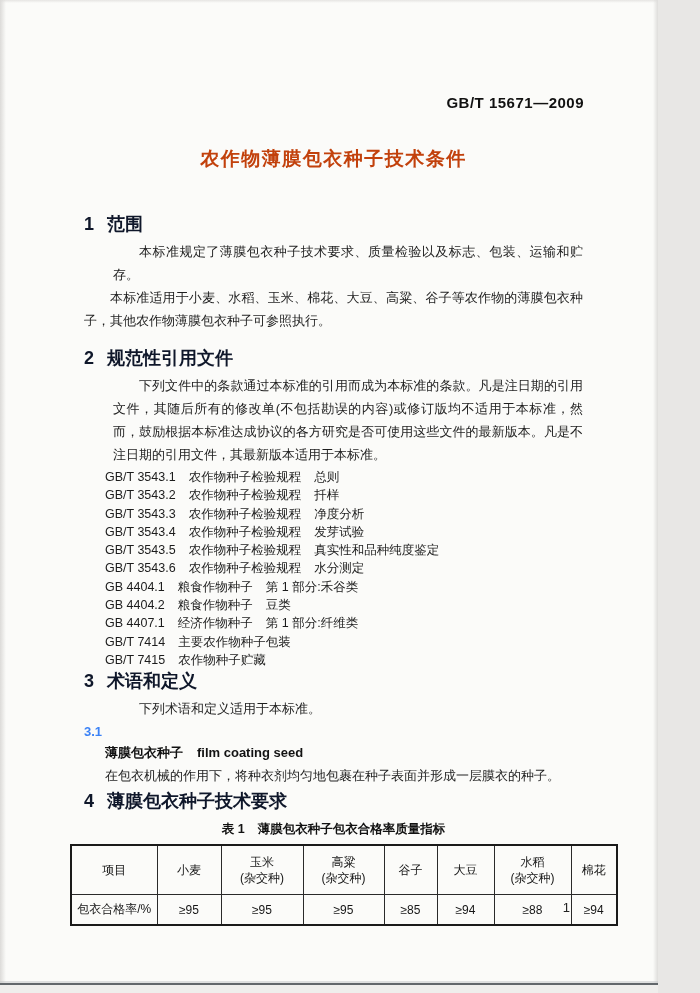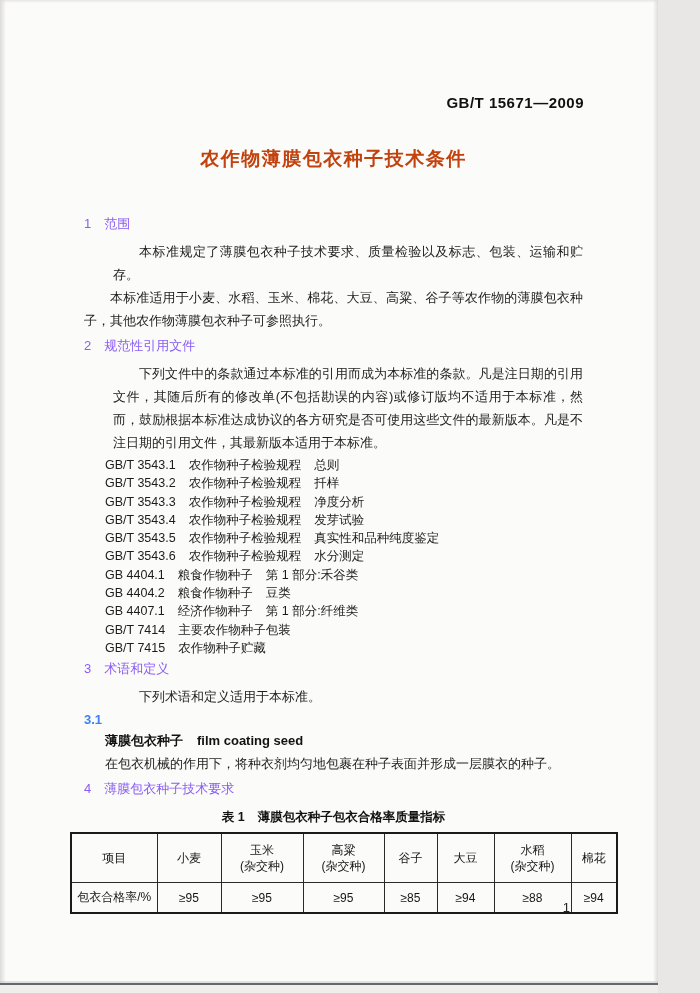--- a/index.html
+++ b/index.html
@@ -32,25 +32,25 @@
     font-weight:bold;font-size:15px;letter-spacing:.5px;
     color:#111;
   }
   .title{
     margin:146px 0 0 0;
     text-align:center;
     font-size:19px;font-weight:bold;letter-spacing:1.5px;
     color:#c2410c;
   }
   .heading{
-    font-size:13px;font-weight:normal;line-height:24px;color:#8b5cf6;
+    font-size:18px;font-weight:bold;line-height:24px;color:#0f172a;
   }
   .h-num{margin-right:13px;}
   .h1{margin-top:40px;}
-  .h2{margin-top:2px;}
+  .h2{margin-top:14px;}
   .h3{margin-top:0px;}
   .h4{margin-top:2px;}
   .para{
     margin:0;
     font-size:13px;line-height:23px;
     text-align:justify;
     text-indent:2em;
     color:#1e1e1e;
   }
   .para.first{margin-top:4px;margin-left:29px;}

